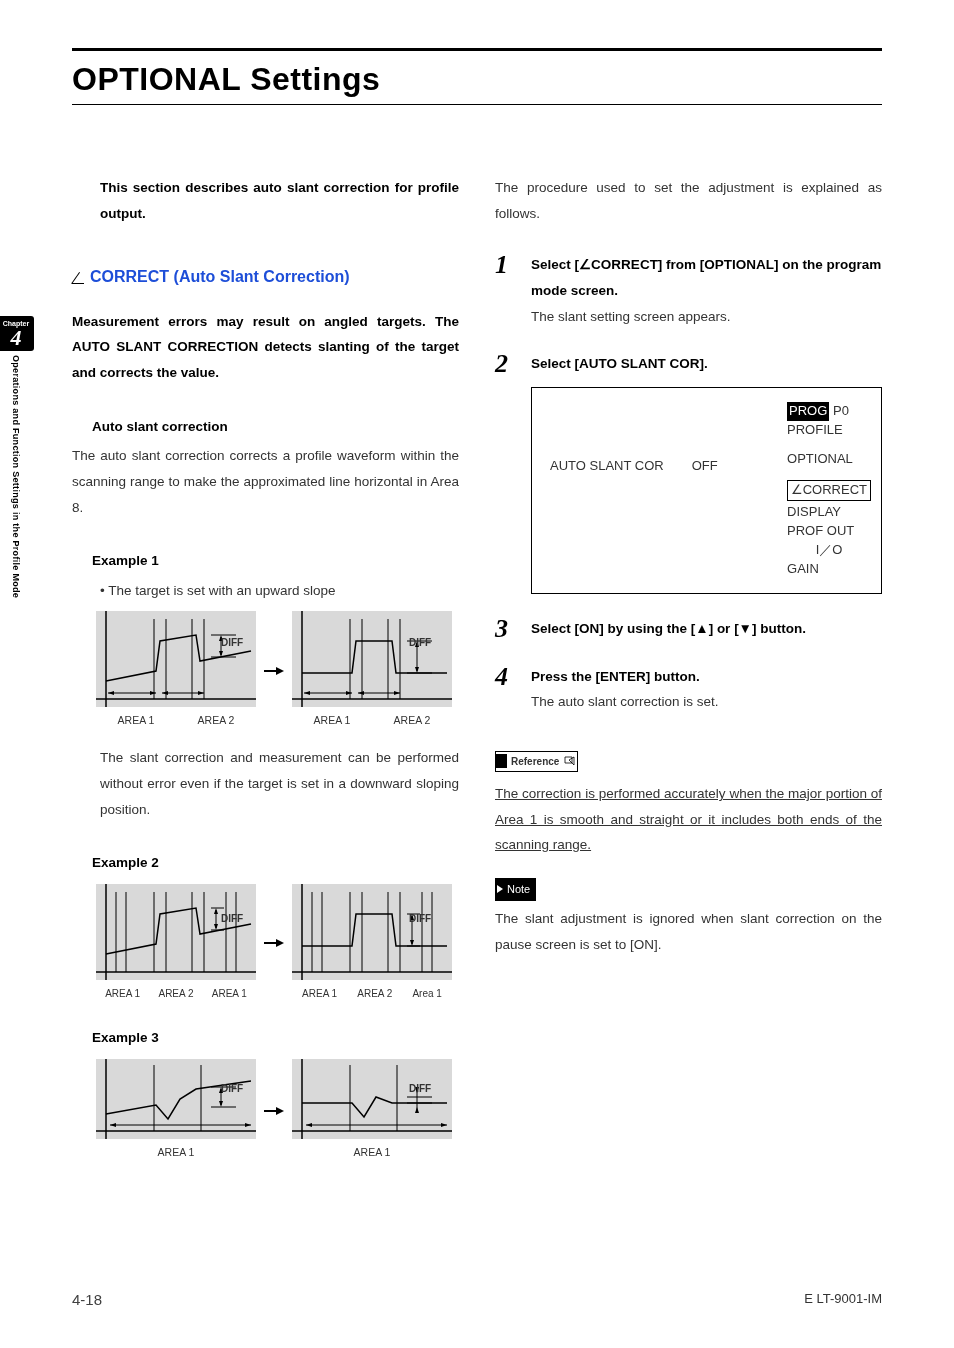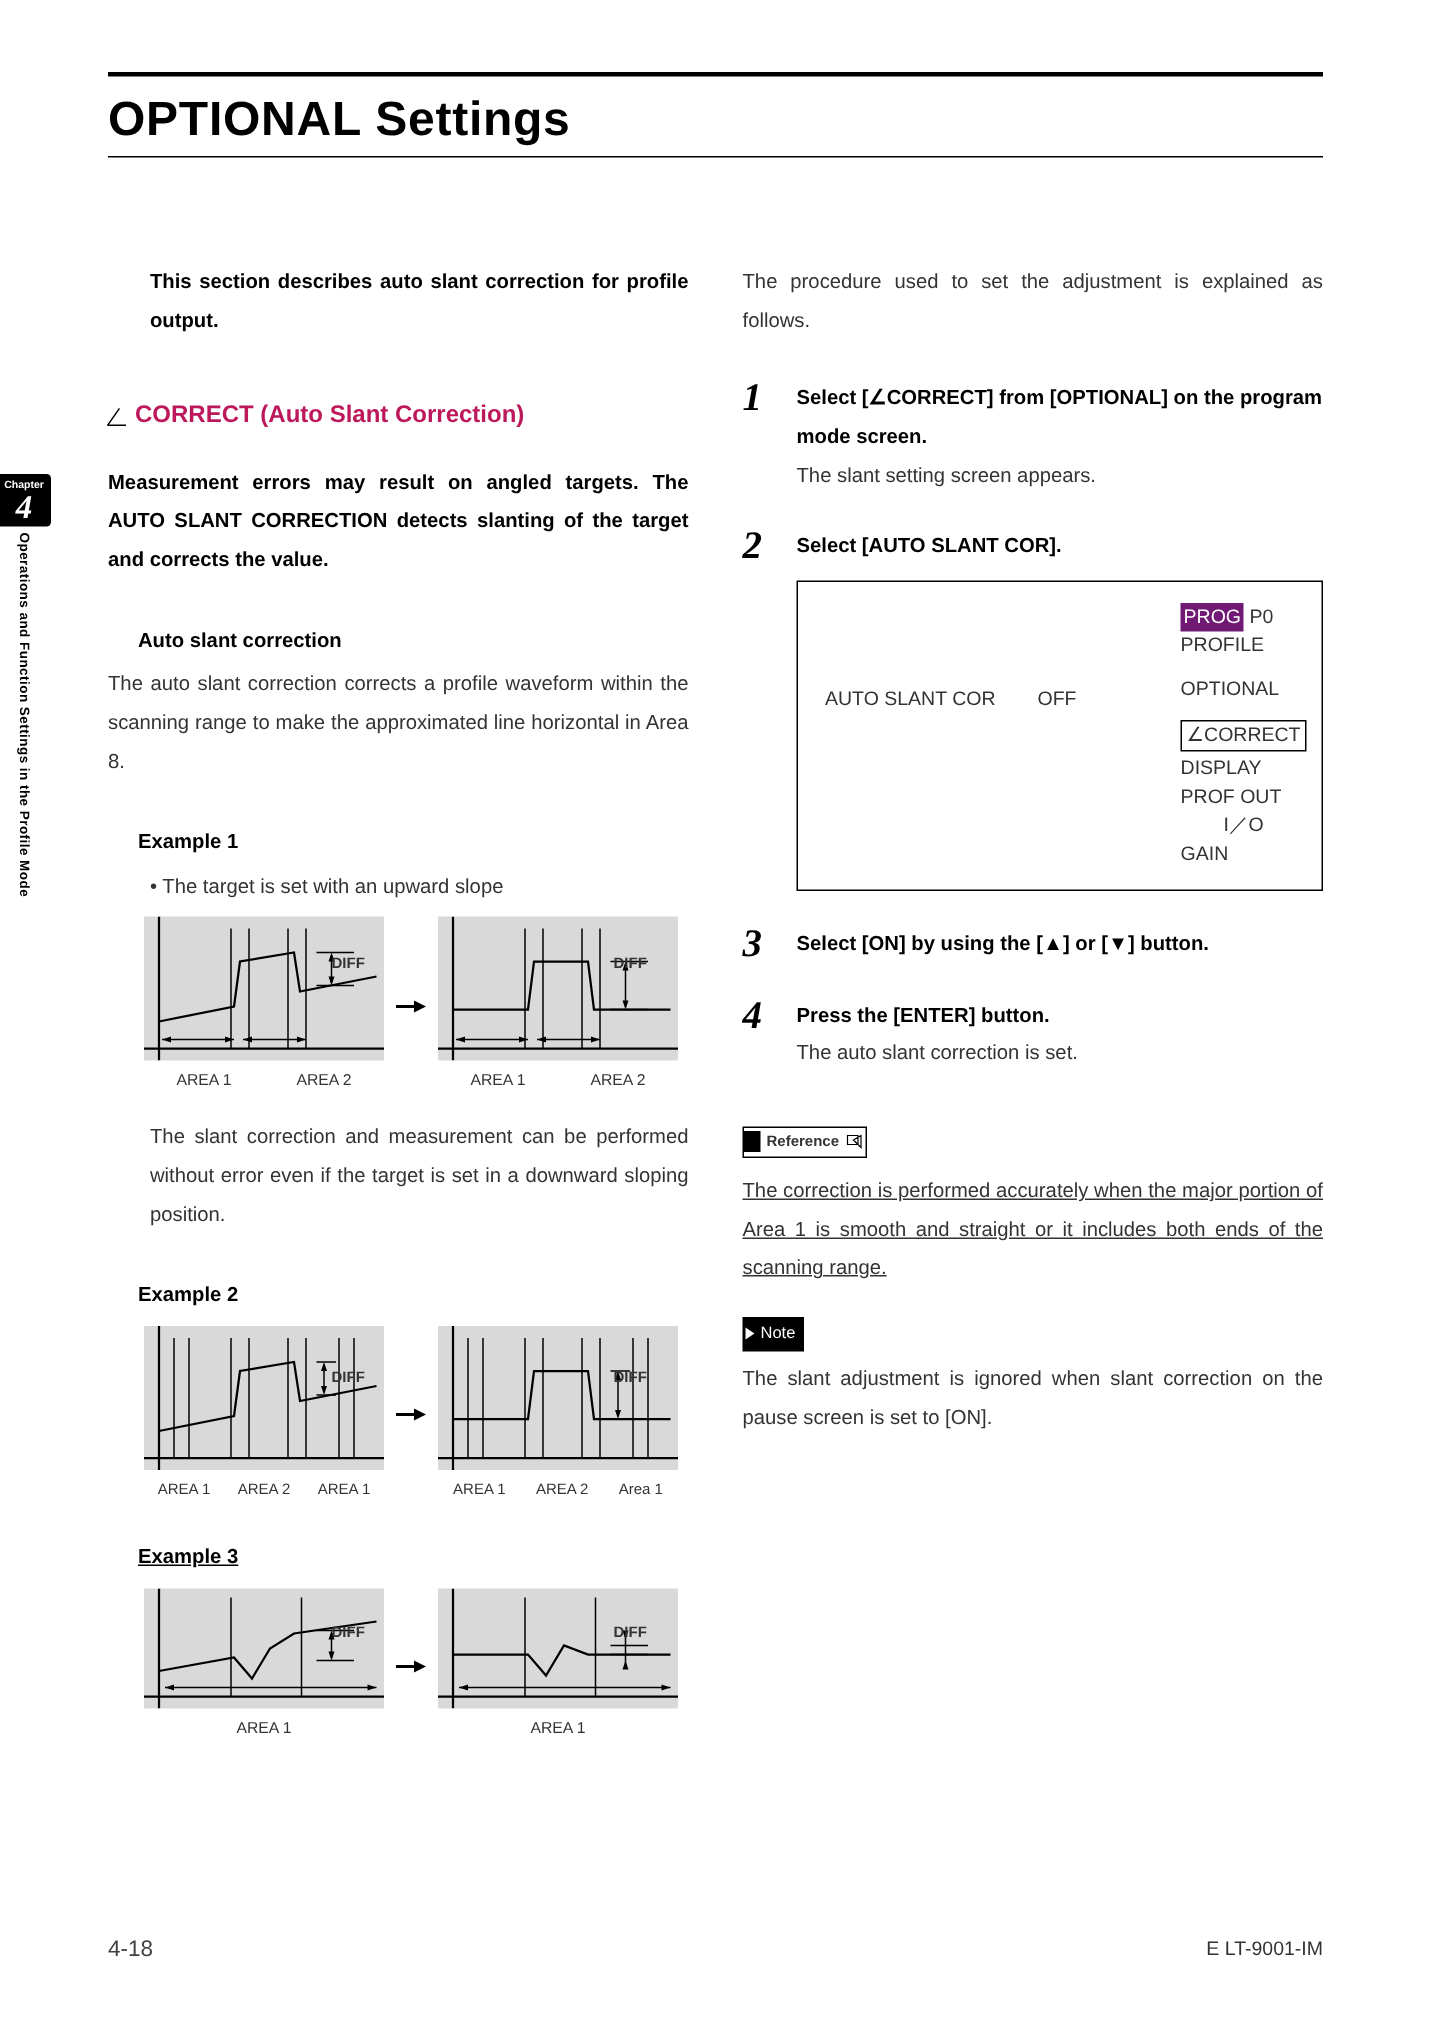--- a/index.html
+++ b/index.html
@@ -37,21 +37,21 @@
   }
   .intro {
     font-weight: bold;
     color: #000;
     text-align: justify;
     margin-left: 28px;
   }
   .section-heading {
     font-size: 16px;
     font-weight: bold;
-    color: #be185d;
+    color: #1d4ed8;
     margin: 36px 0 16px 0;
     display: flex;
     align-items: center;
     gap: 4px;
   }
   .angle-icon {
     display: inline-block;
     width: 14px;
     height: 14px;
     position: relative;
@@ -146,21 +146,21 @@
     gap: 28px;
     padding-top: 52px;
     font-size: 13px;
   }
   .screen-menu {
     font-size: 13px;
     line-height: 1.45;
     text-align: left;
   }
   .screen-menu .inverted {
-    background: #701a75;
+    background: #000000;
     color: #fff;
     padding: 0 2px;
     display: inline-block;
   }
   .screen-menu .boxed {
     border: 1.5px solid #000;
     padding: 0 3px;
     display: inline-block;
     margin: 2px 0;
   }
@@ -410,21 +410,21 @@
           <span>AREA 2</span>
           <span>Area 1</span>
         </div>
       </div>
     </div>
     <div style="position:relative;left:18px;">
       <span class="diff-label" style="position:absolute;top:-100px;left:131px;">DIFF</span>
       <span class="diff-label" style="position:absolute;top:-100px;left:319px;">DIFF</span>
     </div>
 
-    <div class="sub-heading" style="margin-top:22px;text-decoration:underline;">Example 3</div>
+    <div class="sub-heading" style="margin-top:22px;">Example 3</div>
     <div class="example-row example3">
       <div>
         <div class="graph">
           <svg viewBox="0 0 160 80">
             <line x1="10" y1="0" x2="10" y2="80" stroke="#000" stroke-width="1.5"></line>
             <line x1="0" y1="72" x2="160" y2="72" stroke="#000" stroke-width="1.5"></line>
             <polyline points="10,55 60,46 72,60 84,40 100,30 155,22" fill="none" stroke="#000" stroke-width="1.5"></polyline>
             <line x1="58" y1="6" x2="58" y2="72" stroke="#000"></line>
             <line x1="105" y1="6" x2="105" y2="72" stroke="#000"></line>
             <line x1="115" y1="28" x2="140" y2="28" stroke="#000"></line>

